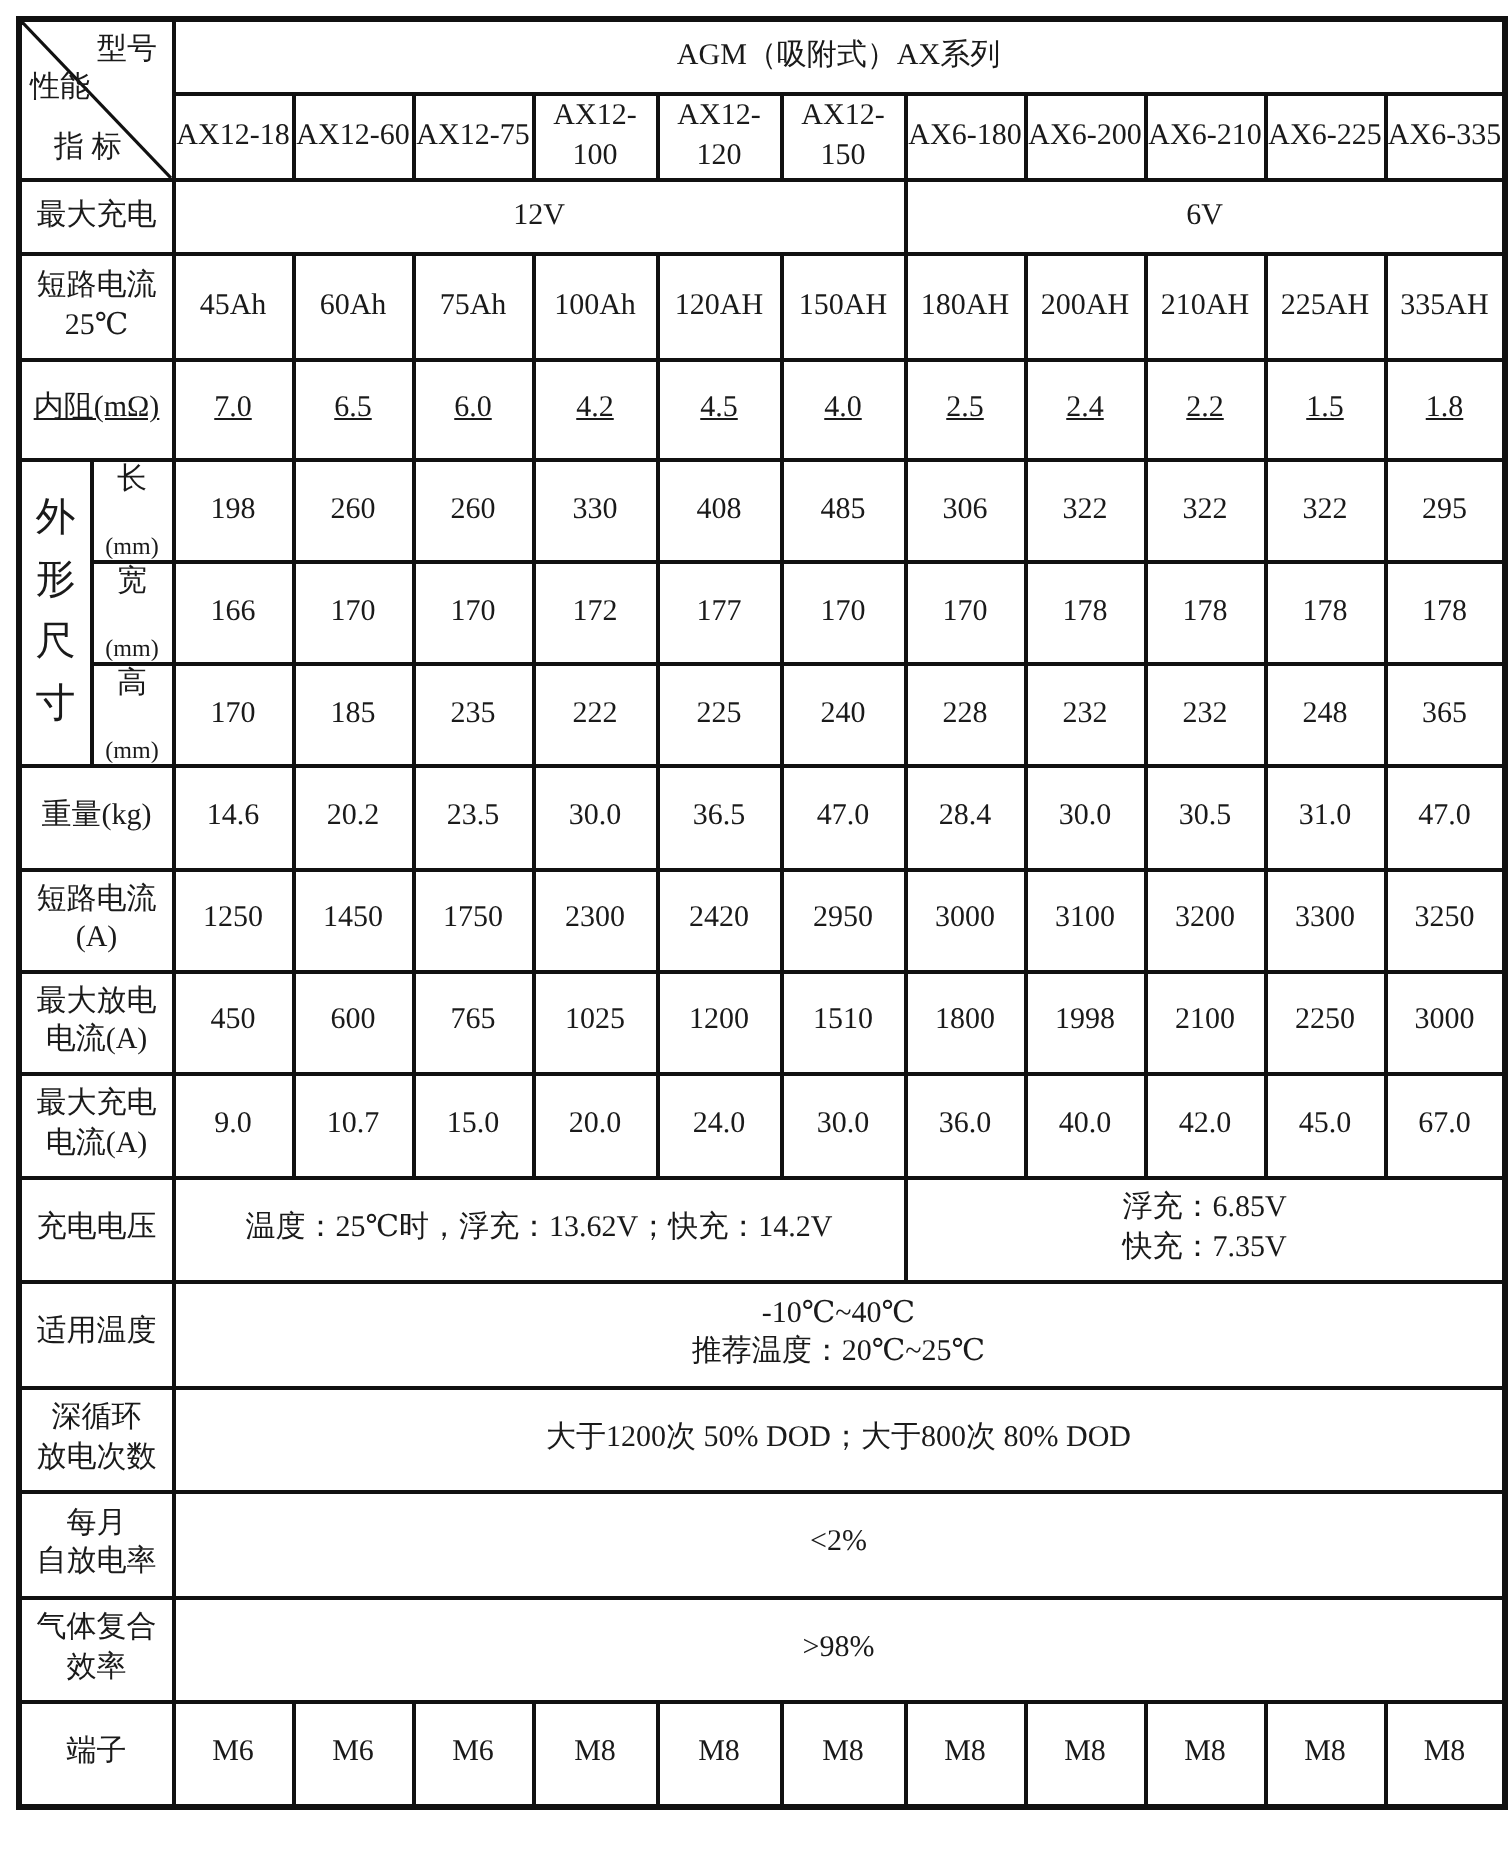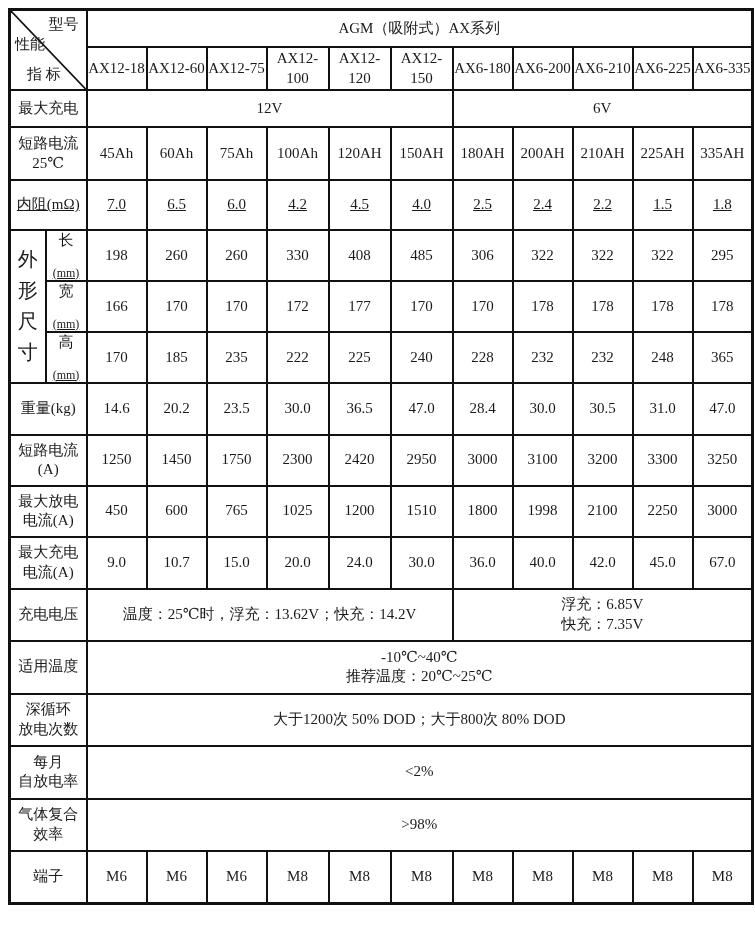--- a/index.html
+++ b/index.html
@@ -59,21 +59,21 @@
   .corner .lbl-perf  { top: 24px; left: 4px; }
   .corner .lbl-index { bottom: 5px; left: 16px; }
   .two-line span { display: block; }
   .vtext {
     width: 1.05em;
     margin: 0 auto;
     word-break: break-all;
     line-height: 1.55;
     font-size: 20px;
   }
-  .sub-label .unit { display: block; font-size: 12px; line-height: 1.1; margin-top: 16px; text-decoration: underline; }
+  .sub-label .unit { display: block; font-size: 12px; line-height: 1.1; margin-top: 16px; }
 </style>
 </head>
 <body>
 
 <table class="spec">
   <colgroup>
     <col style="width:36px">
       <col style="width:41px">
     <col style="width:60px">
       <col style="width:60px">

